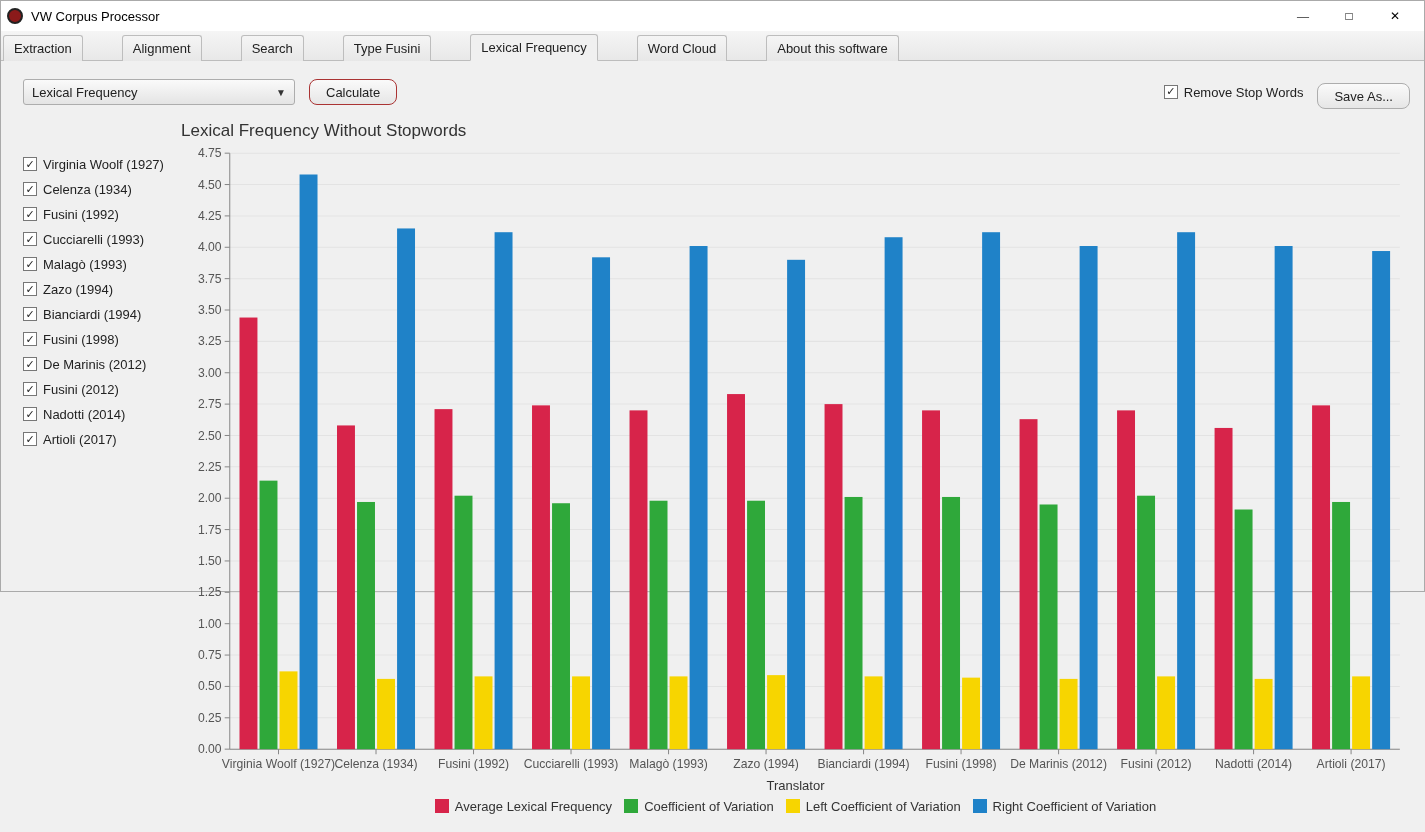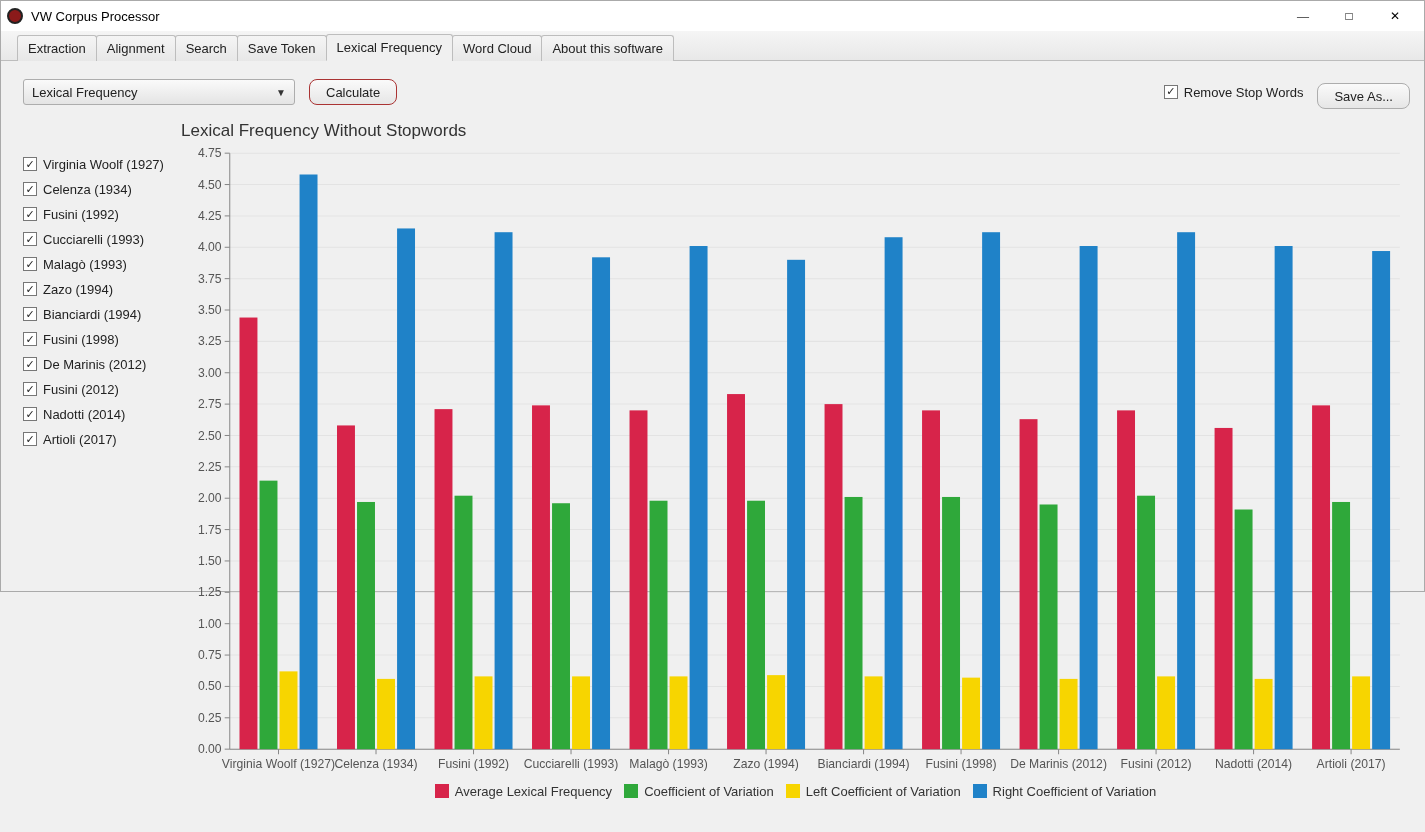--- a/index.html
+++ b/index.html
@@ -7,21 +7,21 @@
   .app { display: flex; flex-direction: column; width: 1425px; height: 592px; background: #f0f0f0; border: 1px solid #aaa; }
 
   
   .titlebar { display: flex; align-items: center; height: 30px; background: #fff; padding: 0 6px; }
   .app-icon { width: 16px; height: 16px; border-radius: 50%; background: #8b1a1a; margin-right: 8px; border: 2px solid #222; }
   .app-title { flex: 1; font-size: 13px; color: #000; }
   .win-controls { display: flex; gap: 0; }
   .win-btn { width: 46px; height: 30px; display: flex; align-items: center; justify-content: center; font-family: "Segoe UI Symbol"; font-size: 12px; color: #000; cursor: pointer; }
 
   
-  .tabstrip { display: flex; align-items: flex-end; height: 30px; border-bottom: 1px solid #bdbdbd; padding-left: 16px; background: linear-gradient(#f5f5f5,#e8e8e8); }
+  .tabstrip { display: flex; align-items: flex-end; height: 30px; border-bottom: 1px solid #bdbdbd; padding-left: 2px; background: linear-gradient(#f5f5f5,#e8e8e8); gap: 40px; }
   .tab { padding: 5px 10px; font-size: 13px; color: #222; background: linear-gradient(#f5f5f5,#e7e7e7); border: 1px solid #bdbdbd; border-bottom: none; border-radius: 3px 3px 0 0; margin-right: -1px; cursor: pointer; position: relative; top: 1px; }
   .tab.active { background: #f0f0f0; top: 1px; border-bottom: 1px solid #f0f0f0; }
 
   
   .toolbar { display: flex; align-items: center; padding: 14px 14px 0 22px; gap: 14px; }
   .combo { width: 272px; height: 26px; border: 1px solid #adadad; border-radius: 3px; background: linear-gradient(#fafafa,#e4e4e4); display: flex; align-items: center; padding: 0 8px; font-size: 13px; color: #222; cursor: pointer; position: relative; }
   .combo .chev { margin-left: auto; font-size: 10px; color: #333; }
   .btn { height: 26px; padding: 0 16px; border: 1px solid #a33; border-radius: 8px; background: linear-gradient(#fafafa,#e6e6e6); color: #222; font-size: 13px; cursor: pointer; }
   .btn.save { border-color: #adadad; margin-top: 8px; }
   .spacer { flex: 1; }
@@ -57,21 +57,21 @@
       <div class="win-btn">—</div>
       <div class="win-btn">□</div>
       <div class="win-btn win-close">✕</div>
     </div>
   </div>
 
   <div class="tabstrip" id="tabstrip">
       <div class="tab">Extraction</div>
       <div class="tab">Alignment</div>
       <div class="tab">Search</div>
-      <div class="tab">Save Token</div>
+      <div class="tab">Type Fusini</div>
       <div class="tab active">Lexical Frequency</div>
       <div class="tab">Word Cloud</div>
       <div class="tab">About this software</div>
     </div>
 
   <div class="toolbar">
     <div class="combo">
       <span>Lexical Frequency</span>
       <span class="chev">▼</span>
     </div>
@@ -273,20 +273,21 @@
             <text x="1056" y="610" text-anchor="middle" class="axis" font-size="12" fill="#555">Nadotti (2014)</text>
             <line x1="1056" x2="1056" y1="592" y2="597" stroke="#888"></line>
             <rect x="1113.6" y="255.12421052631578" width="17.664" height="336.8757894736842" fill="#d7244a"></rect>
             <rect x="1133.312" y="349.7936842105263" width="17.664" height="242.2063157894737" fill="#2fa83a"></rect>
             <rect x="1153.024" y="520.6905263157895" width="17.664" height="71.3094736842105" fill="#f7d500"></rect>
             <rect x="1172.7359999999999" y="103.89894736842103" width="17.664" height="488.10105263157897" fill="#1f82c8"></rect>
             <text x="1152" y="610" text-anchor="middle" class="axis" font-size="12" fill="#555">Artioli (2017)</text>
             <line x1="1152" x2="1152" y1="592" y2="597" stroke="#888"></line>
           </svg>
       </div>
+      <div class="xlabel">Translator</div>
       <div class="legend" id="legend">
           <span><span class="swatch" style="background: rgb(215, 36, 74);"></span>Average Lexical Frequency</span>
           <span><span class="swatch" style="background: rgb(47, 168, 58);"></span>Coefficient of Variation</span>
           <span><span class="swatch" style="background: rgb(247, 213, 0);"></span>Left Coefficient of Variation</span>
           <span><span class="swatch" style="background: rgb(31, 130, 200);"></span>Right Coefficient of Variation</span>
         </div>
     </div>
   </div>
 </div>
 

